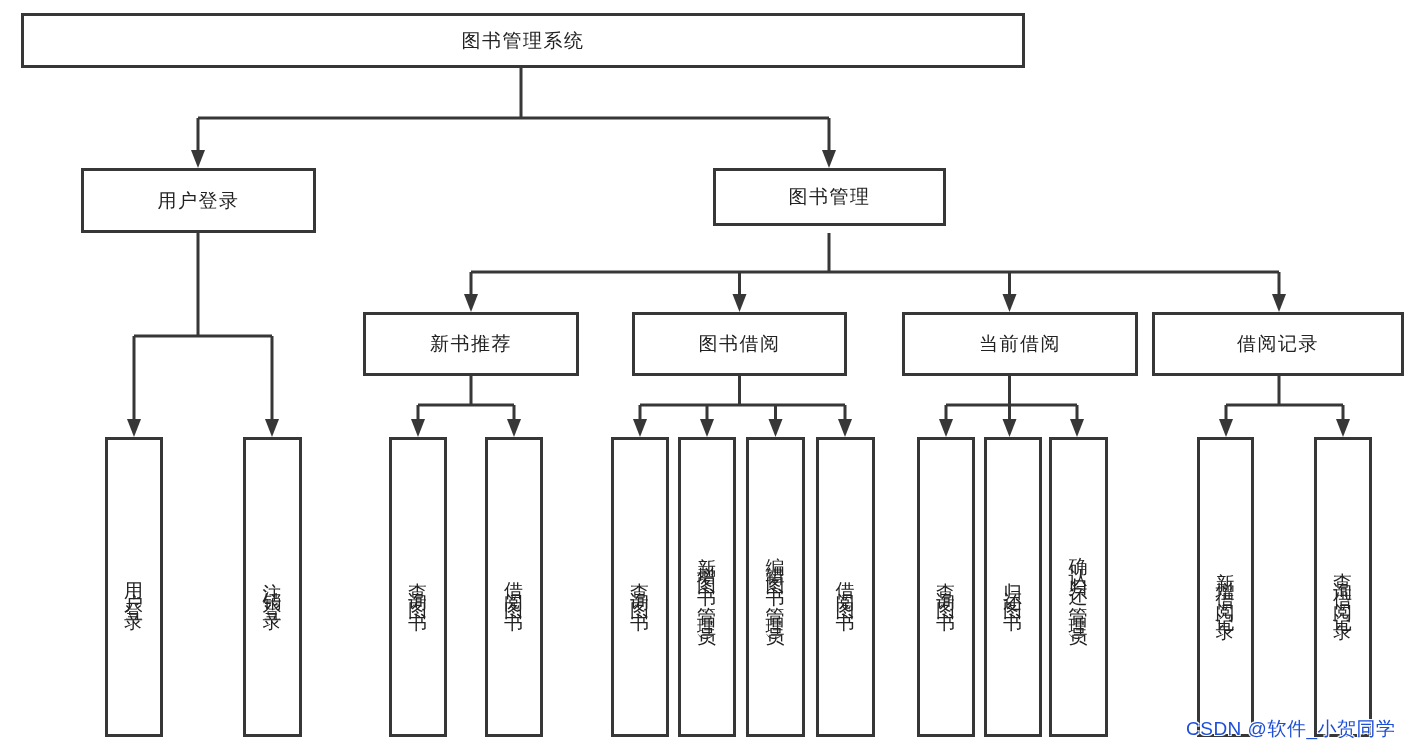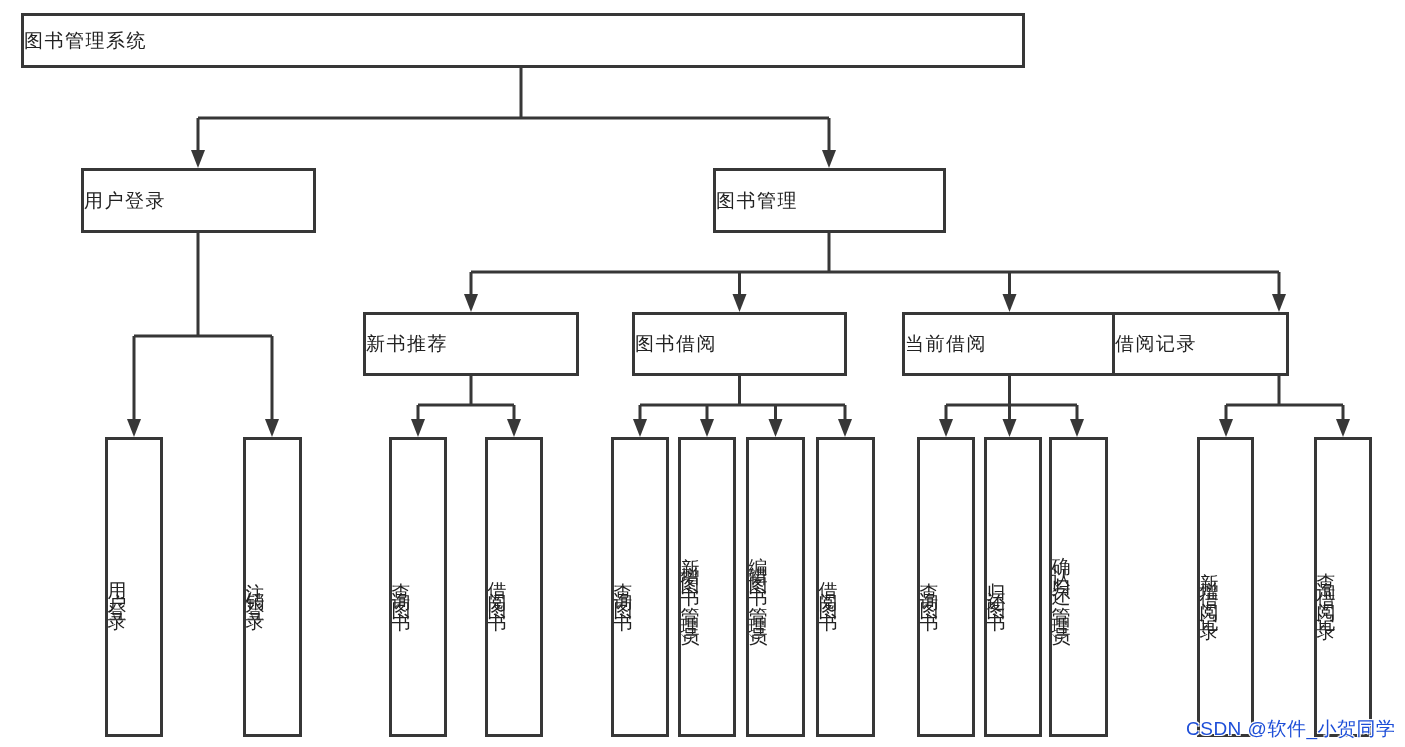--- a/index.html
+++ b/index.html
@@ -17,20 +17,21 @@
     width: 1405px; height: 747px;
     z-index: 1;
   }
   .node {
     position: absolute;
     box-sizing: border-box;
     background: #ffffff;
     border: 3px solid #373737;
     display: flex;
     align-items: center;
+    justify-content: center;
     color: #222222;
     z-index: 2;
   }
   .node.h .label {
     font-size: 19px;
     letter-spacing: 1.5px;
     white-space: nowrap;
   }
   .node.v .label {
     writing-mode: vertical-rl;
@@ -95,34 +96,34 @@
     </g>
   </svg>
 
   <div class="node h" style="left:21px; top:13px; width:1004px; height:55px">
     <span class="label">图书管理系统</span>
   </div>
 
   <div class="node h" style="left:81px; top:168px; width:235px; height:65px">
     <span class="label">用户登录</span>
   </div>
-  <div class="node h" style="left:713px; top:168px; width:233px; height:65px">
+  <div class="node h" style="left:713px; top:168px; width:233px; height:58px">
     <span class="label">图书管理</span>
   </div>
 
   <div class="node h" style="left:632px; top:312px; width:215px; height:64px">
     <span class="label">图书借阅</span>
   </div>
   <div class="node h" style="left:363px; top:312px; width:216px; height:64px">
     <span class="label">新书推荐</span>
   </div>
   <div class="node h" style="left:902px; top:312px; width:236px; height:64px">
     <span class="label">当前借阅</span>
   </div>
-  <div class="node h" style="left:1112px; top:312px; width:177px; height:64px">
+  <div class="node h" style="left:1152px; top:312px; width:252px; height:64px">
     <span class="label">借阅记录</span>
   </div>
 
   <div class="node v" style="left:105px; top:437px; width:58px; height:300px">
     <span class="label">用户登录</span>
   </div>
   <div class="node v" style="left:243px; top:437px; width:59px; height:300px">
     <span class="label">注销登录</span>
   </div>
 

